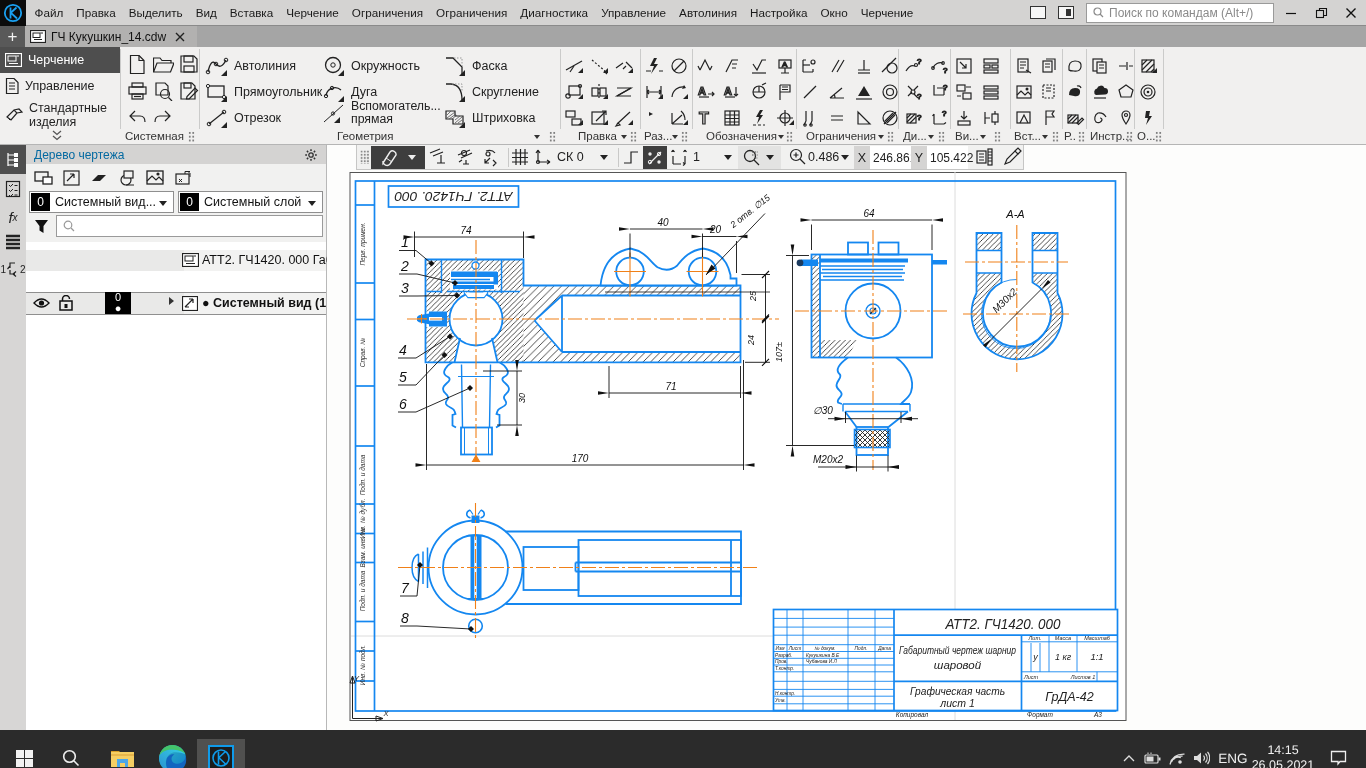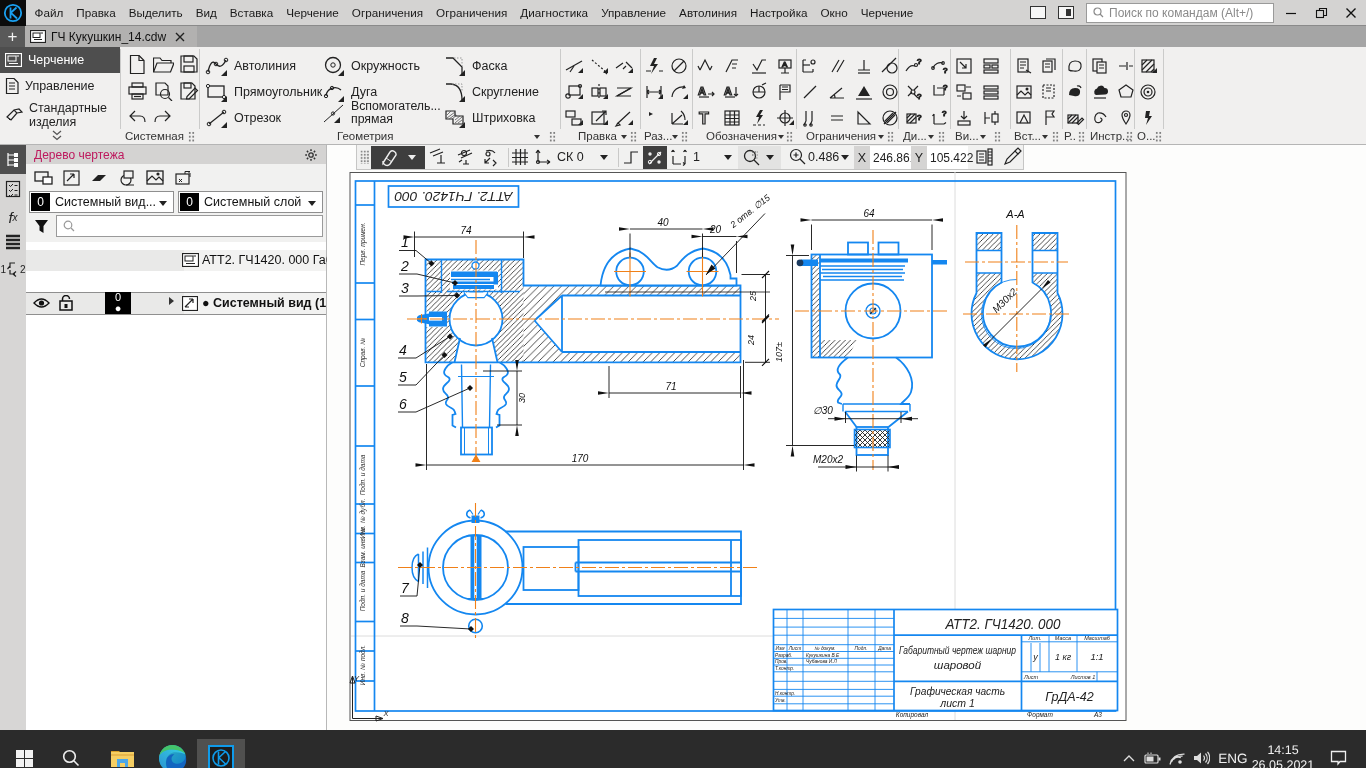--- a/index.html
+++ b/index.html
@@ -24,21 +24,21 @@
 #grouplabels{position:absolute;left:0;top:81px;width:1366px;height:17px;font-size:11.5px;color:#333;}
 .gl{position:absolute;top:2px;}
 .tri{width:0;height:0;border-left:3.5px solid transparent;border-right:3.5px solid transparent;border-top:4.5px solid #333;display:inline-block;position:absolute;top:7px;}
 .grip{position:absolute;top:3px;width:7px;height:11px;background-image:radial-gradient(#808080 1px,transparent 1.3px);background-size:3.5px 3.8px;}
 .ic{position:absolute;width:22px;height:22px;display:flex;align-items:center;justify-content:center;}
 .gbtn{position:absolute;display:flex;align-items:center;font-size:12.5px;color:#222;gap:5px;height:24px;}
 .ic svg *{stroke:#222;fill:none;stroke-width:1.2px;}
 
 #leftstrip{position:absolute;left:0;top:145px;width:26px;height:585px;background:#d7d6d5;}
 #panel{position:absolute;left:26px;top:145px;width:301px;height:585px;background:#f1f1f0;border-right:1px solid #b8b8b8;}
-#phead{height:19px;background:#d4d3d2;display:flex;align-items:center;padding:0 8px;font-size:12px;color:#be185d;justify-content:space-between;}
+#phead{height:19px;background:#d4d3d2;display:flex;align-items:center;padding:0 8px;font-size:12px;color:#0369a1;justify-content:space-between;}
 #picons{height:27px;display:flex;align-items:center;padding-left:8px;gap:10px;}
 #pcombos{height:23px;display:flex;gap:4px;padding:0 3px;}
 .combo{flex:1;height:22px;background:#fff;border:1px solid #8f8f8f;display:flex;align-items:center;font-size:12.5px;color:#111;}
 .zbadge{width:19px;height:18px;background:#000;color:#fff;display:flex;align-items:center;justify-content:center;margin:0 5px 0 1px;font-size:12px;}
 #pfilter{height:24px;display:flex;align-items:center;padding:0 3px;gap:2px;}
 #ptree{position:absolute;left:0;top:97px;width:300px;bottom:0;background:#fff;font-size:12.5px;color:#111;}
 .trow{position:absolute;left:0;width:300px;height:21px;display:flex;align-items:center;white-space:nowrap;background:#f2f2f1;}
 .tcol{position:absolute;left:0;top:0;height:21px;width:158px;background:#e9e9e8;}
 
 #canvas{position:absolute;left:327px;top:145px;width:1039px;height:585px;background:#fbfbfa;}

